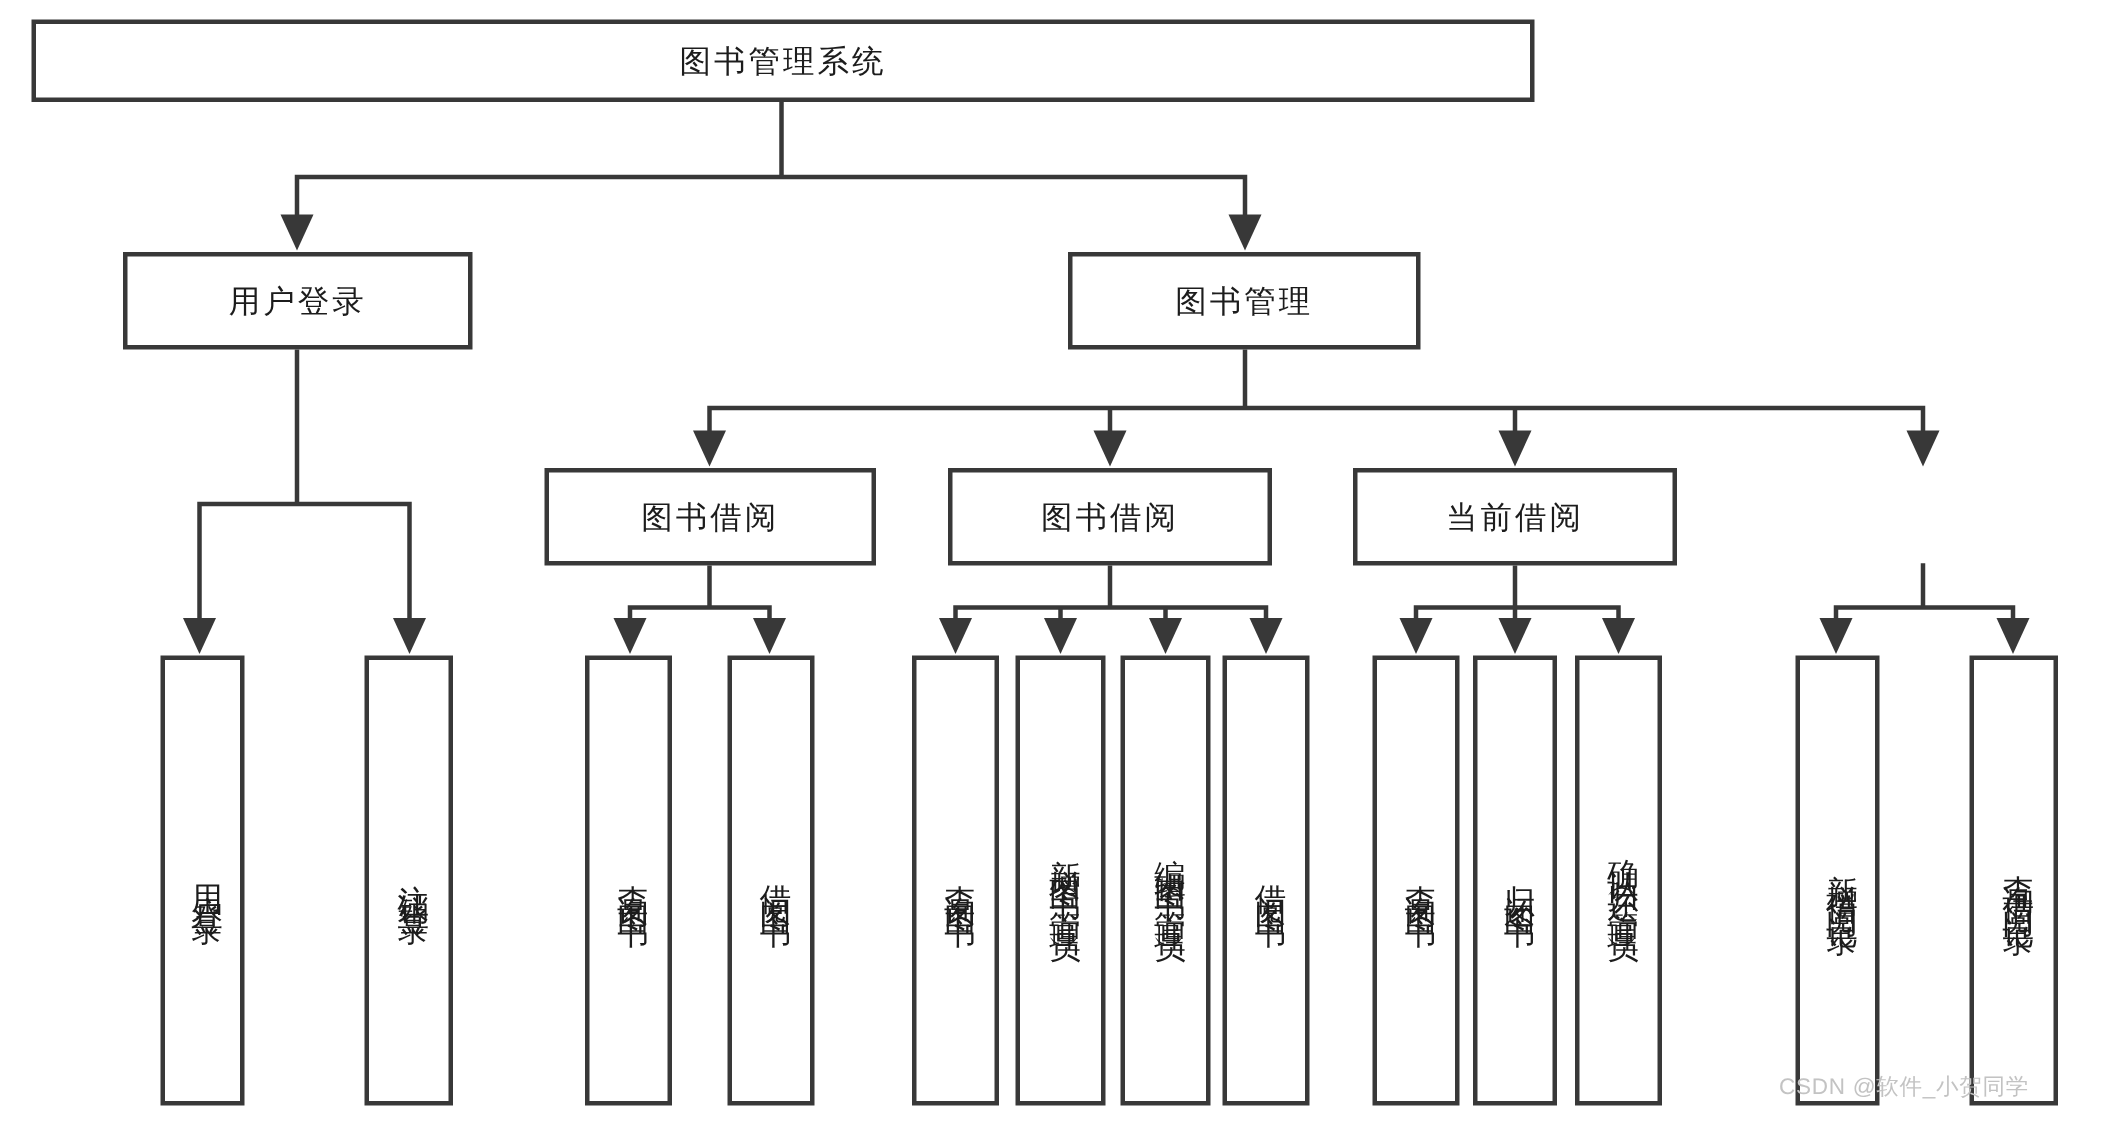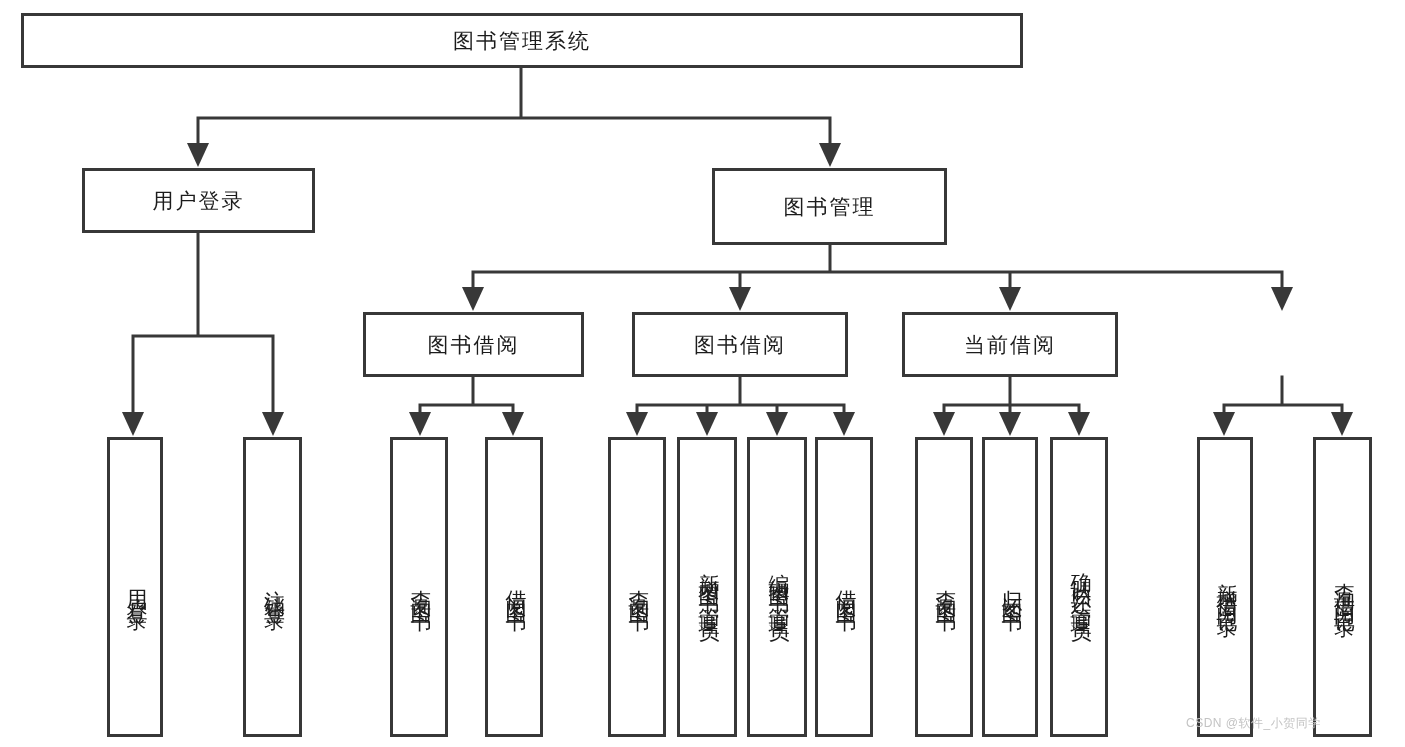--- a/index.html
+++ b/index.html
@@ -33,21 +33,21 @@
   .box.v span{
     writing-mode:vertical-rl;
     text-orientation:mixed;
     font-size:21px;
     letter-spacing:7px;
     line-height:1.15;
   }
   #watermark{
     position:absolute;z-index:3;
     left:1186px;top:715px;
-    font-size:12px;
+    font-size:15px;
     color:var(--wm);
     letter-spacing:0.5px;
     white-space:nowrap;
   }
 </style>
 </head>
 <body>
 
 <div id="canvas">
 
@@ -94,21 +94,21 @@
     </g>
   </svg>
 
   <div class="box h" style="left:21px;top:13px;width:1002px;height:55px">
     <span>图书管理系统</span>
   </div>
 
   <div class="box h" style="left:82px;top:168px;width:233px;height:65px">
     <span>用户登录</span>
   </div>
-  <div class="box h" style="left:712px;top:168px;width:235px;height:77px">
+  <div class="box h" style="left:712px;top:168px;width:235px;height:65px">
     <span>图书管理</span>
   </div>
 
   <div class="box h" style="left:363px;top:312px;width:221px;height:65px">
     <span>图书借阅</span>
   </div>
   <div class="box h" style="left:902px;top:312px;width:216px;height:65px">
     <span>当前借阅</span>
   </div>
   <div class="box h" style="left:632px;top:312px;width:216px;height:65px">

